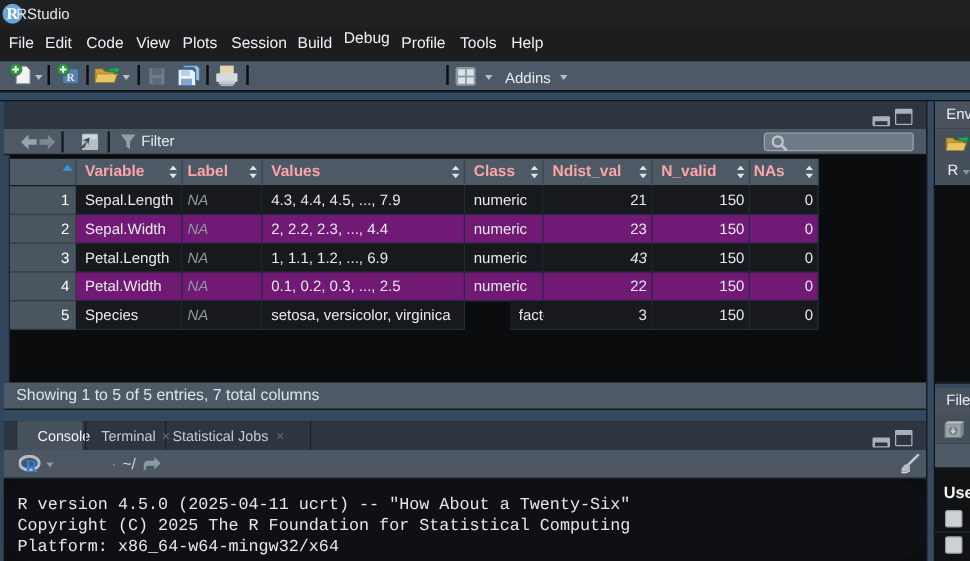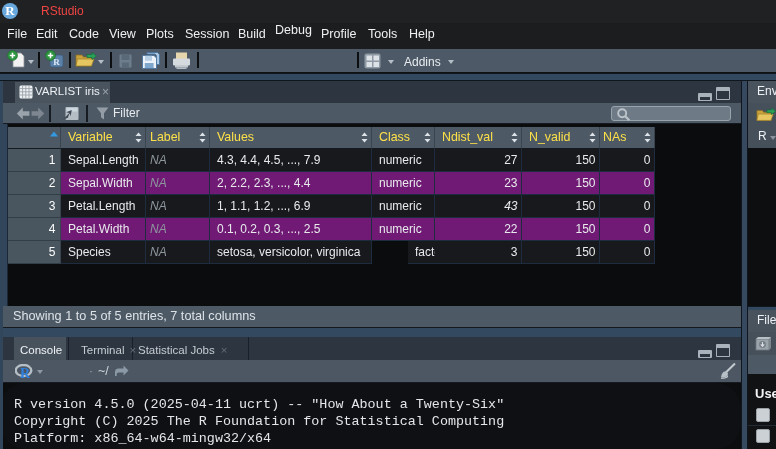--- a/index.html
+++ b/index.html
@@ -2,21 +2,21 @@
 <html><head>
 <meta charset="utf-8">
 <style>
   html,body{margin:0;padding:0;background:#0c0d0f;}
   #app{position:relative;width:776px;height:449px;overflow:hidden;font-family:"Liberation Sans",sans-serif;-webkit-font-smoothing:antialiased;}
   .abs{position:absolute;box-sizing:border-box;}
   
   #titlebar{left:0;top:0;width:776px;height:23px;background:#202122;}
   #rlogo{left:2px;top:3px;width:16px;height:16px;border-radius:50%;background:#68a8dc;color:#fff;
          font-family:"Liberation Serif",serif;font-weight:bold;font-size:13px;text-align:center;line-height:16px;}
-  #titletext{left:41px;top:4px;font-size:12px;color:#ef4444;}
+  #titletext{left:13px;top:4px;font-size:12px;color:#e5e5e5;}
   
   #menubar{left:0;top:23px;width:776px;height:26px;background:#1c1d1f;color:#eef0f2;font-size:12.5px;}
   
   
   #toolbar{left:0;top:49px;width:776px;height:24px;background:#0f1113;}
   #toolbarslate{left:0;top:49px;width:776px;height:23px;background:#4d5966;}
   .tsep{position:absolute;top:6px;width:2px;height:16px;background:#0d0e10;}
   .caret{position:absolute;width:0;height:0;border-left:3.5px solid transparent;border-right:3.5px solid transparent;border-top:4.5px solid #b6bfc7;}
   
   #sash1{left:0;top:73px;width:776px;height:8px;background:#33495f;border-top:1px solid #10161d;border-bottom:1px solid #10161d;}
@@ -24,21 +24,21 @@
   #tp-tabbar{left:0;top:81px;width:741px;height:22px;background:#2d3540;}
   #tp-tab{left:15px;top:82px;width:95px;height:21px;background:#4a545f;color:#eef1f4;font-size:11.5px;}
   #tp-filter{left:0;top:103px;width:741px;height:21px;background:#4d5a66;border-bottom:1px solid #141a20;}
   #viewer{left:0;top:124px;width:741px;height:182px;background:#0b0c0e;}
   #gutter{left:0;top:124px;width:8px;height:182px;background:#31455b;border-right:1px solid #1b2736;}
   #showing{left:0;top:306px;width:741px;height:21px;background:#4d5a66;color:#dde2e7;font-size:12.7px;line-height:21px;}
   #tp-gap{left:0;top:327px;width:741px;height:1px;background:#15181c;}
   #sash2{left:0;top:328px;width:741px;height:10px;background:#33495f;border-bottom:1px solid #10161d;}
   
   .hcell{position:absolute;top:127px;height:22px;background:#4d5a66;border-right:1px solid #39444f;border-bottom:1px solid #141a20;
-         color:#fde047;font-weight:normal;font-size:12.4px;line-height:21px;padding-left:7px;box-sizing:border-box;}
+         color:#fca5a5;font-weight:bold;font-size:12.4px;line-height:21px;padding-left:7px;box-sizing:border-box;}
   .cell{position:absolute;height:23px;border-right:1px solid #1d2c3e;border-bottom:1px solid #1d2c3e;
         color:#e8eaec;font-size:12px;line-height:22px;padding-left:7px;box-sizing:border-box;overflow:hidden;white-space:nowrap;}
   .rnum{background:#49555f;border-right:1px solid #39444f;border-bottom:1px solid #333d46;text-align:right;padding-right:4.5px;padding-left:0;color:#fff;}
   .num{text-align:right;padding-right:3.5px;padding-left:0;}
   .na{color:#8f979e;font-style:italic;}
   .odd{background:#17191c;}
   .even{background:#701a75;}
   .sortarrs{position:absolute;right:3px;top:4px;}
   
   #c-tabbar{left:0;top:337px;width:741px;height:23px;background:#2d3540;}
@@ -133,28 +133,20 @@
       <rect x="9.5" y="9" width="5.5" height="5" fill="#dde2e6"></rect>
     </svg>
     <div class="caret" style="left:388px;top:14px;"></div>
     <span class="abs" style="left:404px;top:9px;font-size:12px;color:#e8ecef;">Addins</span>
     <div class="caret" style="left:448px;top:14px;"></div>
   </div>
 
   <div id="sash1" class="abs"></div>
 
   <div id="tp-tabbar" class="abs"></div>
-  <div id="tp-tab" class="abs">
-    <svg class="abs" style="left:4px;top:3px;" width="14" height="14" viewBox="0 0 14 14">
-      <rect x="0.5" y="0.5" width="13" height="13" rx="1.5" fill="#eef1f3"></rect>
-      <path d="M0.5 3.6 h13 M0.5 6.8 h13 M0.5 10 h13 M3.6 0.5 v13 M6.8 0.5 v13 M10 0.5 v13" stroke="#9aa2aa" stroke-width="0.9"></path>
-    </svg>
-    <span style="position:absolute;left:20px;top:3px;">VARLIST iris</span>
-    <span style="position:absolute;left:87px;top:3px;color:#9aa5ae;font-size:12px;">×</span>
-  </div>
 
   <div class="abs" style="left:698px;top:93px;width:14px;height:8px;background:#a9b2bb;border-radius:1px;">
       <div style="position:absolute;left:2px;top:4px;width:10px;height:2.5px;background:#2d3540;"></div>
     </div>
   <div class="abs" style="left:716px;top:87px;width:14px;height:13px;border:1.5px solid #a9b2bb;border-top-width:4px;border-radius:1px;background:#2d3540;"></div>
   <div id="tp-filter" class="abs">
 
     <svg class="abs" style="left:16px;top:4px;" width="14" height="13" viewBox="0 0 14 13">
       <path d="M6.8 0.5 L0.8 6.5 L6.8 12.5 V8.7 H13.4 V4.3 H6.8 Z" fill="#9aa2ab"></path>
     </svg>
@@ -217,21 +209,21 @@
         </svg></div>
 <div class="hcell" style="left:600px;width:55px;padding-left:3px;">NAs<svg class="sortarrs" width="7" height="13" viewBox="0 0 7 13">
           <path d="M0.5 5 L3.5 1.5 L6.5 5 Z" fill="#dde3e8"></path>
           <path d="M0.5 8 L3.5 11.5 L6.5 8 Z" fill="#dde3e8"></path>
         </svg></div>
 <div class="cell rnum" style="left:8px;top:149px;width:53px;">1</div>
 <div class="cell odd" style="left:61px;top:149px;width:85px;">Sepal.Length</div>
 <div class="cell odd na" style="left:146px;top:149px;width:64px;padding-left:4px;">NA</div>
 <div class="cell odd" style="left:210px;top:149px;width:162px;">4.3, 4.4, 4.5, ..., 7.9</div>
 <div class="cell odd" style="left:372px;top:149px;width:63px;">numeric</div>
-<div class="cell odd num" style="left:435px;top:149px;width:87px;">27</div>
+<div class="cell odd num" style="left:435px;top:149px;width:87px;">21</div>
 <div class="cell odd num" style="left:522px;top:149px;width:78px;">150</div>
 <div class="cell odd num" style="left:600px;top:149px;width:55px;">0</div>
 <div class="cell rnum" style="left:8px;top:172px;width:53px;">2</div>
 <div class="cell even" style="left:61px;top:172px;width:85px;">Sepal.Width</div>
 <div class="cell even na" style="left:146px;top:172px;width:64px;padding-left:4px;">NA</div>
 <div class="cell even" style="left:210px;top:172px;width:162px;">2, 2.2, 2.3, ..., 4.4</div>
 <div class="cell even" style="left:372px;top:172px;width:63px;">numeric</div>
 <div class="cell even num" style="left:435px;top:172px;width:87px;">23</div>
 <div class="cell even num" style="left:522px;top:172px;width:78px;">150</div>
 <div class="cell even num" style="left:600px;top:172px;width:55px;">0</div>
@@ -258,21 +250,21 @@
 <div class="cell odd" style="left:372px;top:241px;width:63px;margin-left:36px;">factor</div>
 <div class="cell odd num" style="left:435px;top:241px;width:87px;">3</div>
 <div class="cell odd num" style="left:522px;top:241px;width:78px;">150</div>
 <div class="cell odd num" style="left:600px;top:241px;width:55px;">0</div>
 </div>
   <div id="showing" class="abs"><span style="margin-left:13px;margin-top:44px;">Showing 1 to 5 of 5 entries, 7 total columns</span></div>
   <div id="tp-gap" class="abs"></div>
   <div id="sash2" class="abs"></div>
 
   <div id="c-tabbar" class="abs"></div>
-  <div class="ctab" style="left:14px;width:52px;background:#48525d;color:#f0f3f5;"><span style="margin-left:6px;">Console</span></div>
+  <div class="ctab" style="left:14px;width:52px;background:#48525d;color:#f0f3f5;"><span style="margin-left:16px;">Console</span></div>
   <div class="ctab" style="left:68px;width:63px;border-left:1px solid #1a202a;border-right:1px solid #1a202a;"><span style="margin-left:12px;">Terminal</span><span style="color:#646c75;margin-left:5px;">×</span></div>
   <div class="ctab" style="left:131px;width:117px;border-right:1px solid #1a202a;"><span style="margin-left:7px;">Statistical Jobs</span><span style="color:#646c75;margin-left:6px;">×</span></div>
 
   <div class="abs" style="left:698px;top:350px;width:14px;height:8px;background:#a9b2bb;border-radius:1px;">
       <div style="position:absolute;left:2px;top:4px;width:10px;height:2.5px;background:#2d3540;"></div>
     </div>
   <div class="abs" style="left:716px;top:344px;width:14px;height:13px;border:1.5px solid #a9b2bb;border-top-width:4px;border-radius:1px;background:#2d3540;"></div>
   <div id="c-toolbar" class="abs">
 
     <svg class="abs" style="left:15px;top:4px;" width="19" height="15" viewBox="0 0 19 15">

